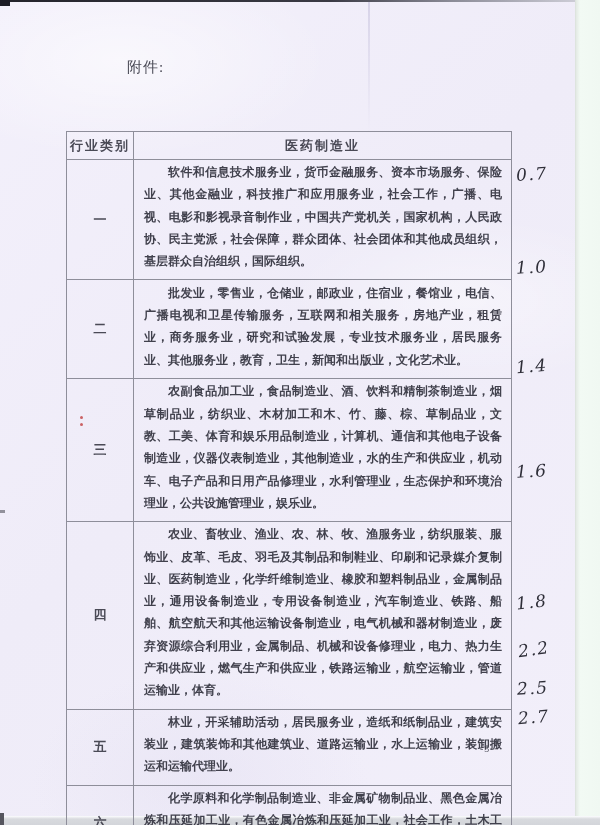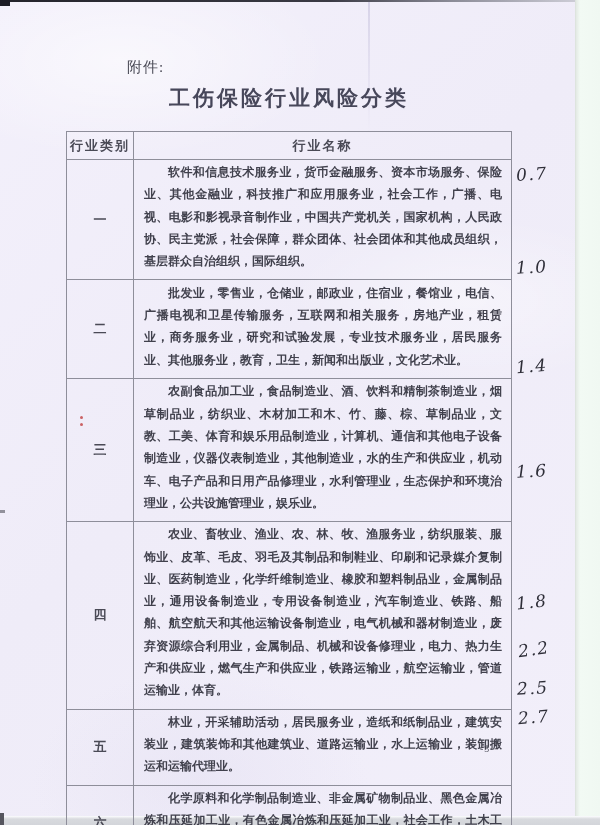--- a/index.html
+++ b/index.html
@@ -80,31 +80,30 @@
 <div class="page">
   <div class="top-edge"></div>
   <div class="top-corner"></div>
   <div class="crease"></div>
   <div class="right-strip"></div>
   <div class="bottom-strip"></div>
   <div class="bottom-corner"></div>
   <div class="left-smudge"></div>
 
   <div class="attachment">附件:</div>
-  <h1 class="title">工伤保险行业风险分类</h1>
 
   <table class="risk">
     <colgroup>
         <col class="c1">
         <col class="c2">
       </colgroup>
     <thead>
       <tr>
         <th>行业类别</th>
-        <th>行业名称</th>
+        <th>医药制造业</th>
       </tr>
     </thead>
     <tbody>
       <tr class="r0">
         <td class="cat">一</td>
         <td class="ind">
             <span class="txt">软件和信息技术服务业，货币金融服务、资本市场服务、保险业、其他金融业，科技推广和应用服务业，社会工作，广播、电视、电影和影视录音制作业，中国共产党机关，国家机构，人民政协、民主党派，社会保障，群众团体、社会团体和其他成员组织，基层群众自治组织，国际组织。</span>
           </td>
       </tr>
       <tr class="r1">

